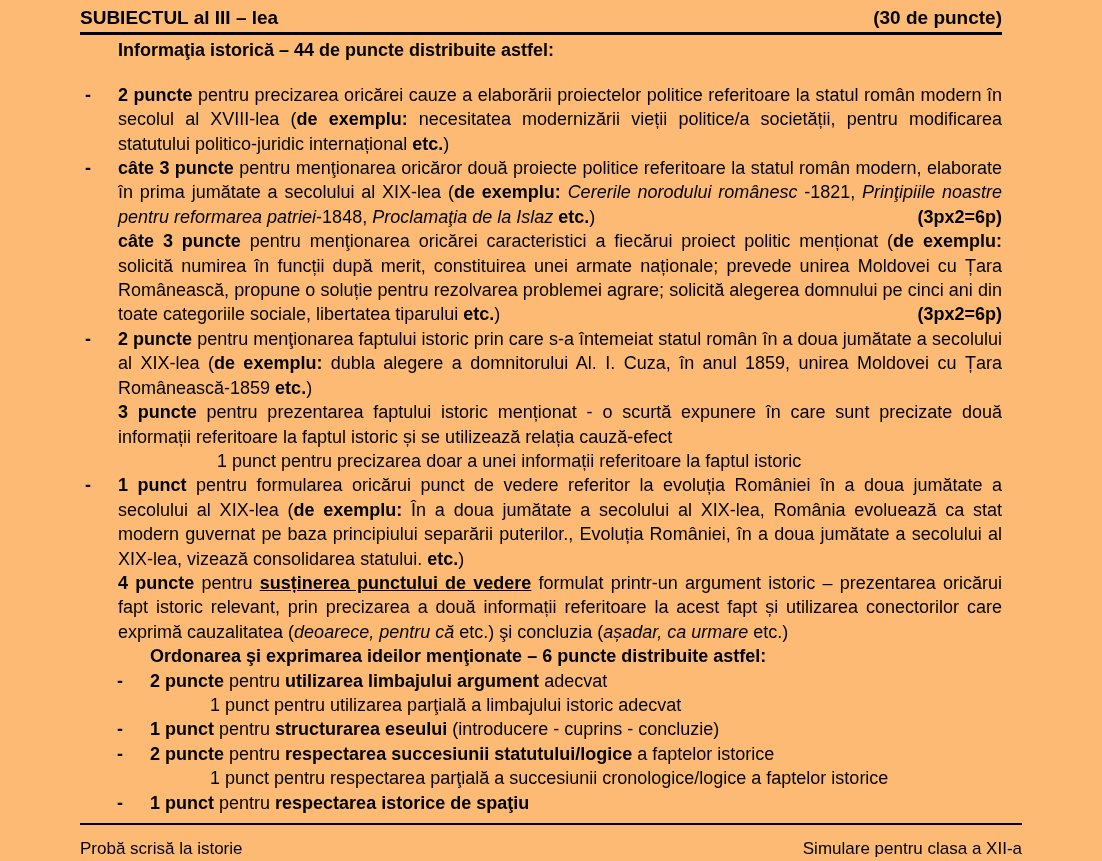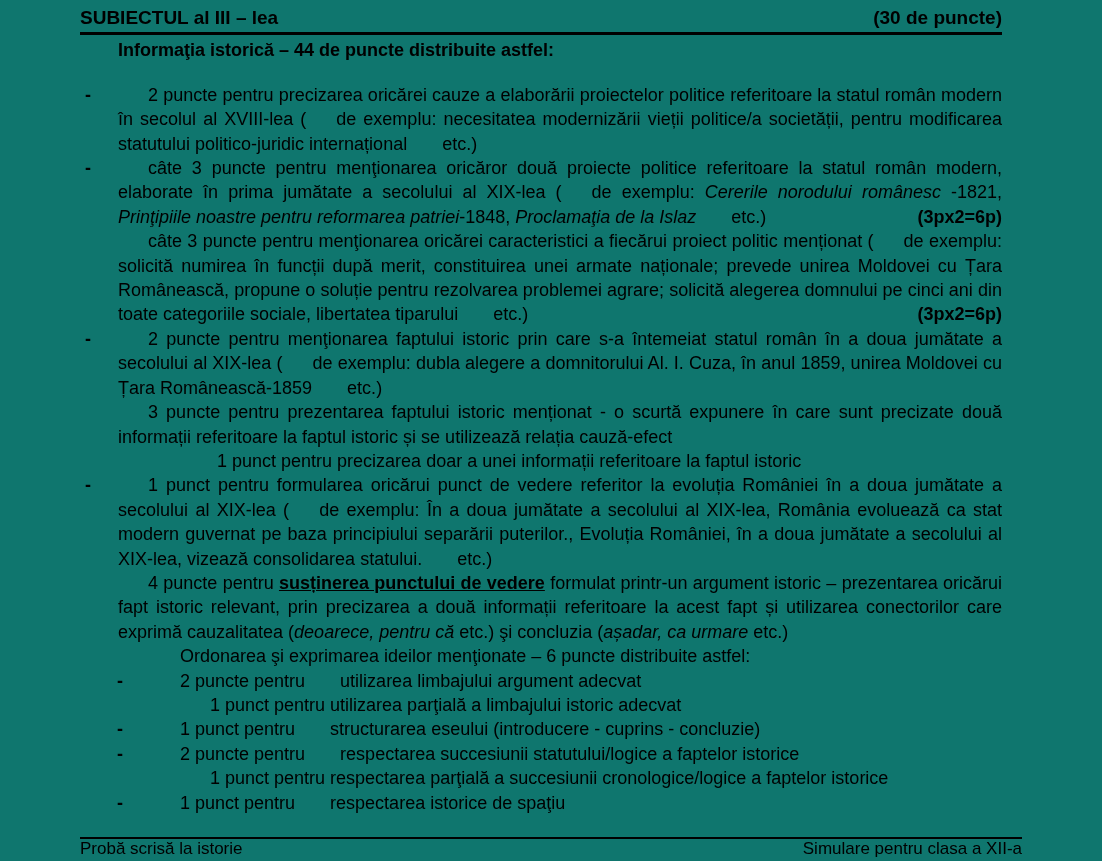--- a/index.html
+++ b/index.html
@@ -1,20 +1,20 @@
 <!DOCTYPE html>
 <html><head>
 <meta charset="utf-8">
 <style>
   html, body { margin: 0; padding: 0; background: #ffffff; }
   .page {
     position: relative;
     width: 1102px;
     height: 861px;
-    background: #0f766e;
+    background: #fdba74;
     color: #000000;
     font-family: "Liberation Sans", "DejaVu Sans", sans-serif;
     font-size: 18px;
     line-height: 24.4px;
     box-sizing: border-box;
     padding-top: 6px;
     overflow: hidden;
   }
   .content { margin-left: 80px; margin-right: 100px; }
   .doc-header {
@@ -39,38 +39,38 @@
   }
   .para .dash { position: absolute; font-weight: bold; }
   .bullet1 { padding-left: 38px; }
   .bullet1 .dash { left: 5px; }
   .cont1   { padding-left: 38px; }
   .sub1    { padding-left: 137px; text-align: left; }
   .head2   { padding-left: 70px; font-weight: bold; text-align: left; }
   .bullet2 { padding-left: 70px; text-align: left; }
   .bullet2 .dash { left: 37px; }
   .sub2    { padding-left: 130px; text-align: left; }
-  .seg-b  { font-weight: normal; margin-left: 30px; }
+  .seg-b  { font-weight: bold; }
   .seg-i  { font-style: italic; }
   .seg-bu { font-weight: bold; text-decoration: underline; }
   .score  {
     position: absolute;
     right: 0;
     bottom: 0;
     font-weight: bold;
   }
   .doc-footer {
     position: absolute;
     left: 80px;
     right: 80px;
     bottom: 2px;
     display: flex;
     justify-content: space-between;
     border-top: 2px solid #000;
-    padding-top: 0;
+    padding-top: 14px;
     font-size: 17px;
     line-height: 20px;
   }
 </style>
 </head>
 <body>
 
 <div class="page">
   <div class="content">
 

